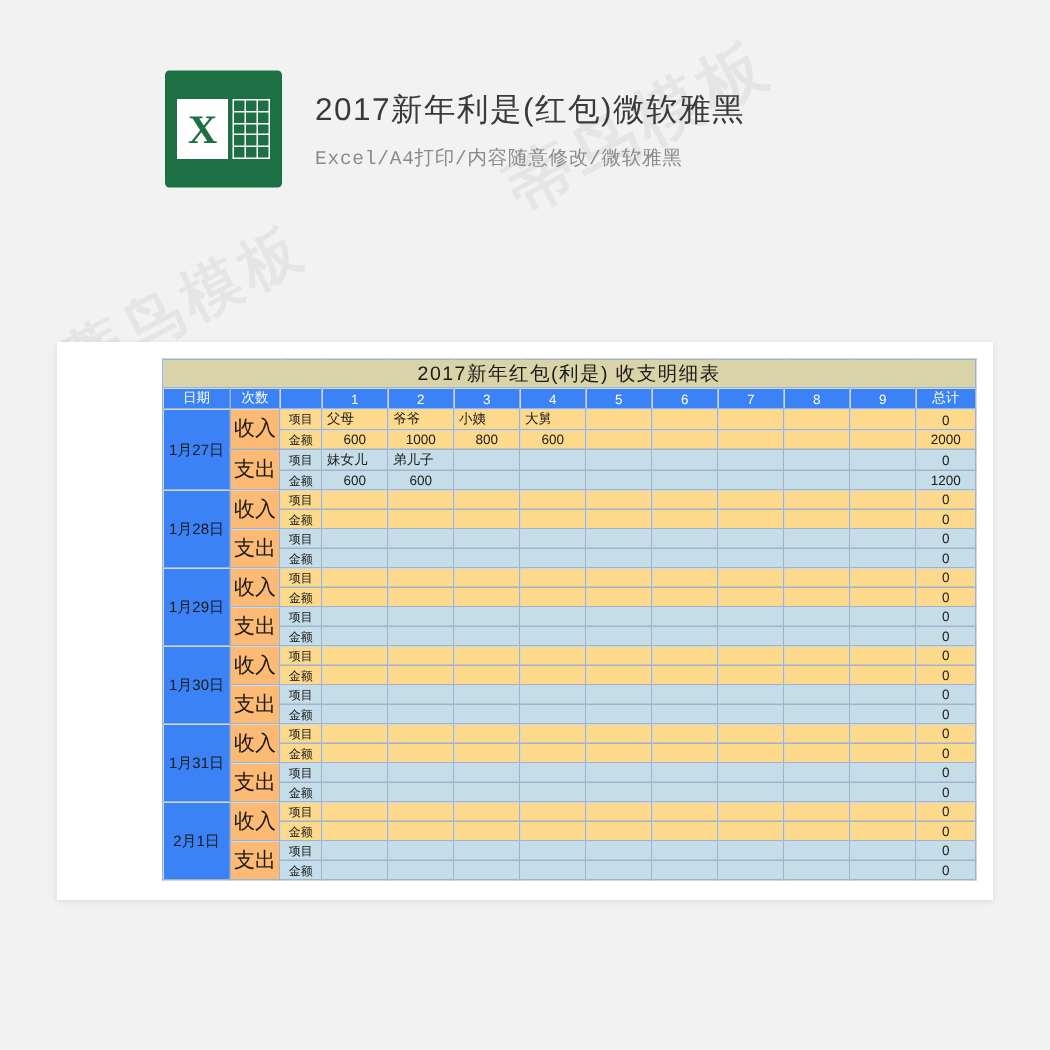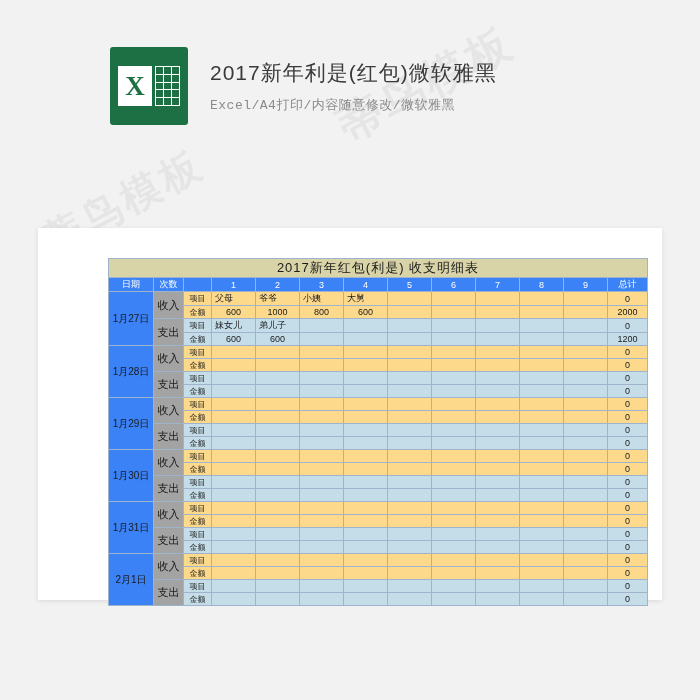--- a/index.html
+++ b/index.html
@@ -100,21 +100,21 @@
     left: 38px;
     top: 228px;
     width: 624px;
     height: 372px;
     background: #ffffff;
     box-shadow: 0 1px 5px rgba(0,0,0,.10);
   }
   table.grid-table {
     position: absolute;
     left: 108px;
-    top: 258px;
+    top: 239px;
     border-collapse: collapse;
     font-size: 9px;
     color: #1a1a1a;
     table-layout: fixed;
   }
   table.grid-table td, table.grid-table th {
     border: 1px solid #9fb4cc;
     height: 12px;
     padding: 0 2px;
     overflow: hidden;
@@ -144,22 +144,22 @@
   .col-kind   { width: 28px; }
   .col-num    { width: 44px; }
   .col-total  { width: 40px; }
 
   td.date-cell {
     background: #3b82f6;
     font-size: 10px;
     color: #1a1a1a;
   }
   td.times-cell {
-    background: #a3a3a3;
-    font-size: 11px;
+    background: #fdba74;
+    font-size: 14px;
   }
   td.kind-cell {
     font-size: 8px;
     text-align: left;
     padding-left: 3px;
   }
   tr.income td.kind-cell,
   tr.income td.data,
   tr.income td.total { background: #fdd98c; }
   tr.expense td.kind-cell,

